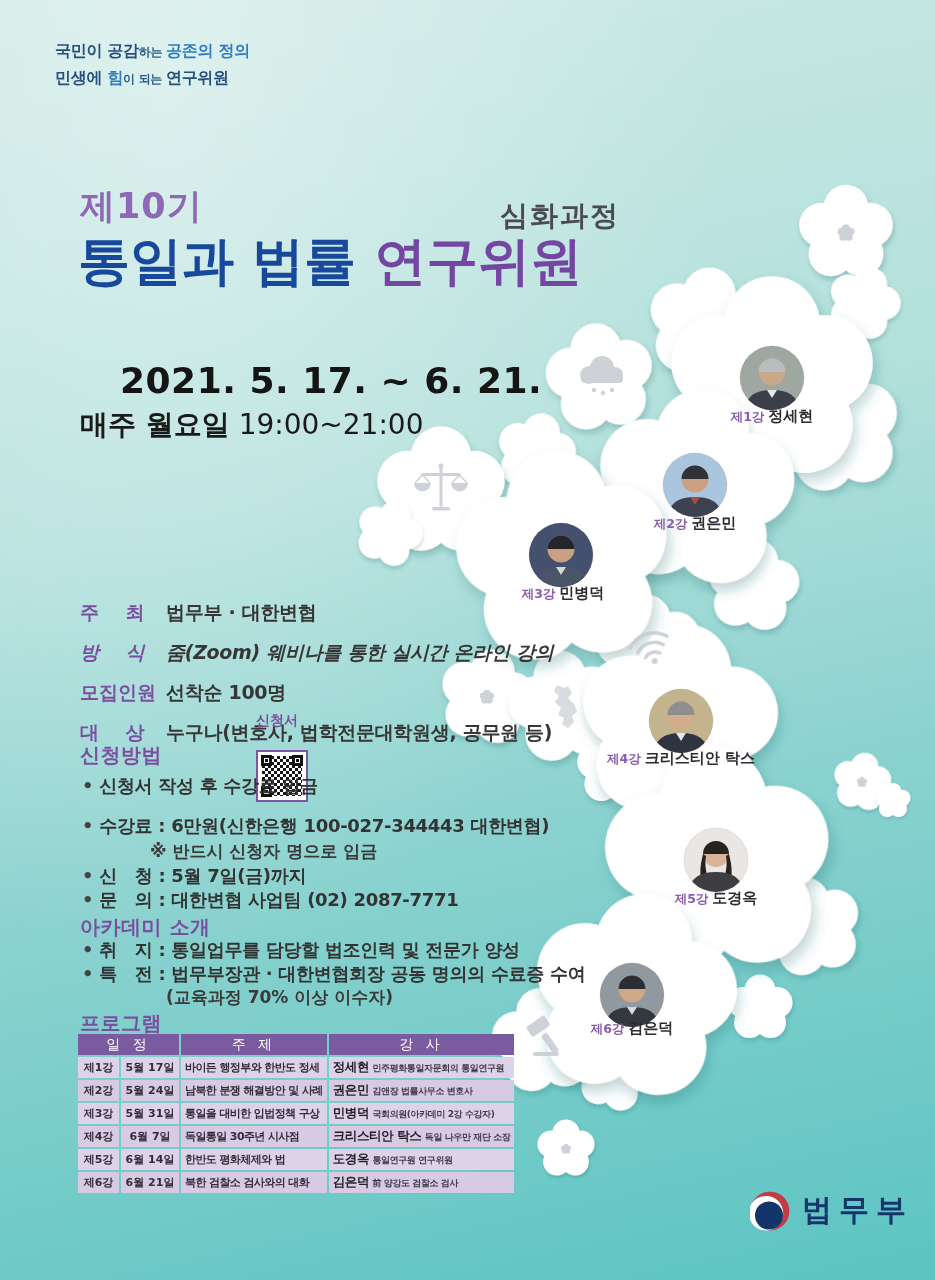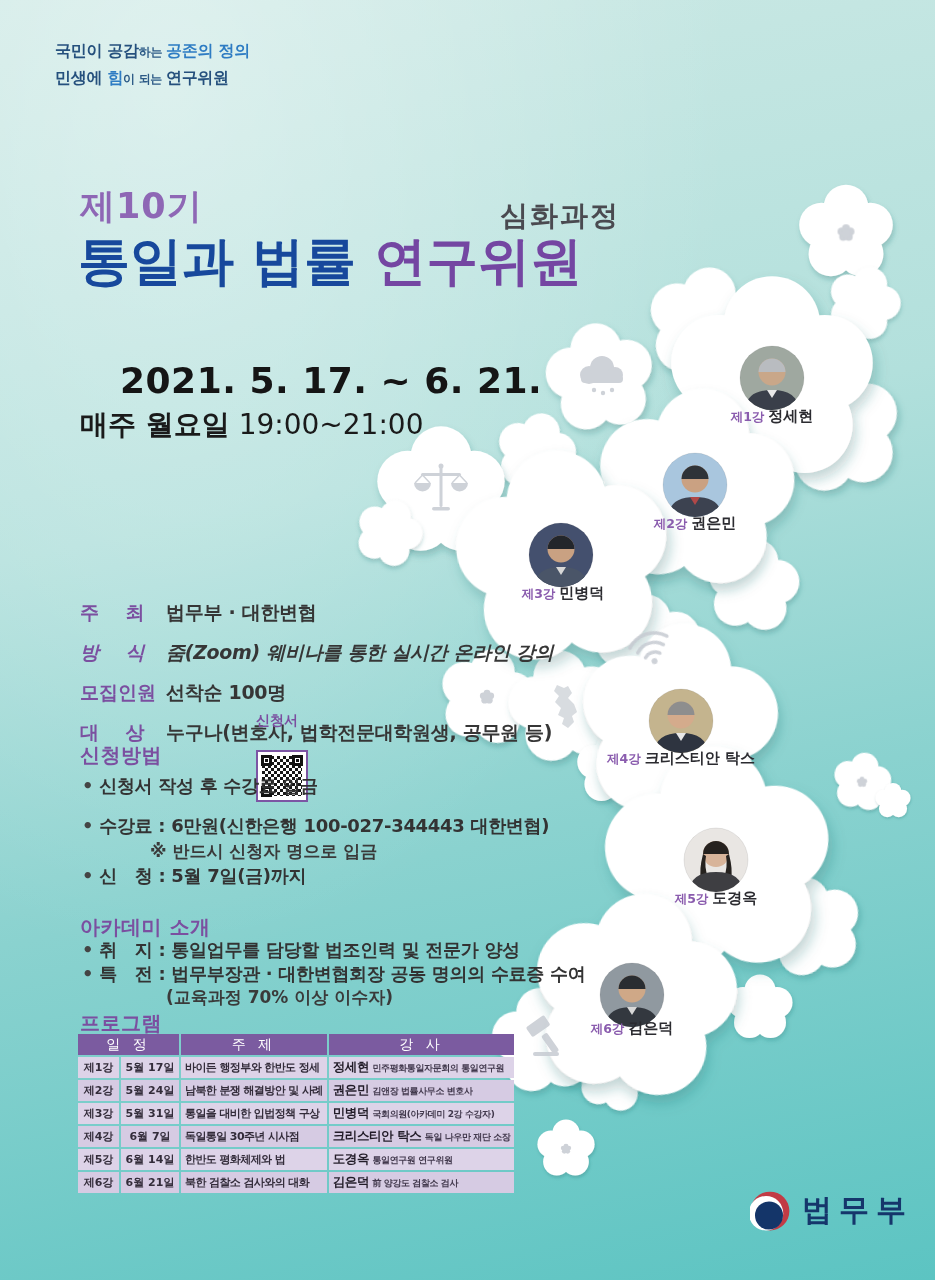--- a/index.html
+++ b/index.html
@@ -187,20 +187,21 @@
     <div class="abs qr">
       <div class="qr-pix"></div>
       <div class="qr-finder qf1"></div>
       <div class="qr-finder qf2"></div>
       <div class="qr-finder qf3"></div>
     </div>
     <div class="abs bullet" style="left:82px;top:774px;"><span class="dot">•</span><span>신청서 작성 후 수강료 입금</span></div>
     <div class="abs bullet" style="left:82px;top:814px;"><span class="dot">•</span><span>수강료 : 6만원(신한은행 100-027-344443 대한변협)</span></div>
     <div class="abs note" style="left:150px;top:840px;">※ 반드시 신청자 명으로 입금</div>
     <div class="abs bullet" style="left:82px;top:864px;"><span class="dot">•</span><span>신   청 : 5월 7일(금)까지</span></div>
+    <div class="abs bullet" style="left:82px;top:888px;"><span class="dot">•</span><span>문   의 : 대한변협 사업팀 (02) 2087-7771</span></div>
 
     <div class="abs sec-head" style="left:80px;top:914px;">아카데미 소개</div>
     <div class="abs bullet" style="left:82px;top:938px;"><span class="dot">•</span><span>취   지 : 통일업무를 담당할 법조인력 및 전문가 양성</span></div>
     <div class="abs bullet" style="left:82px;top:962px;"><span class="dot">•</span><span>특   전 : 법무부장관 · 대한변협회장 공동 명의의 수료증 수여</span></div>
     <div class="abs note" style="left:166px;top:986px;">(교육과정 70% 이상 이수자)</div>
 
     <div class="abs sec-head" style="left:80px;top:1010px;">프로그램</div>
     <table class="abs prog-table" style="left:76px;top:1032px;">
       <tbody>
           <tr>

